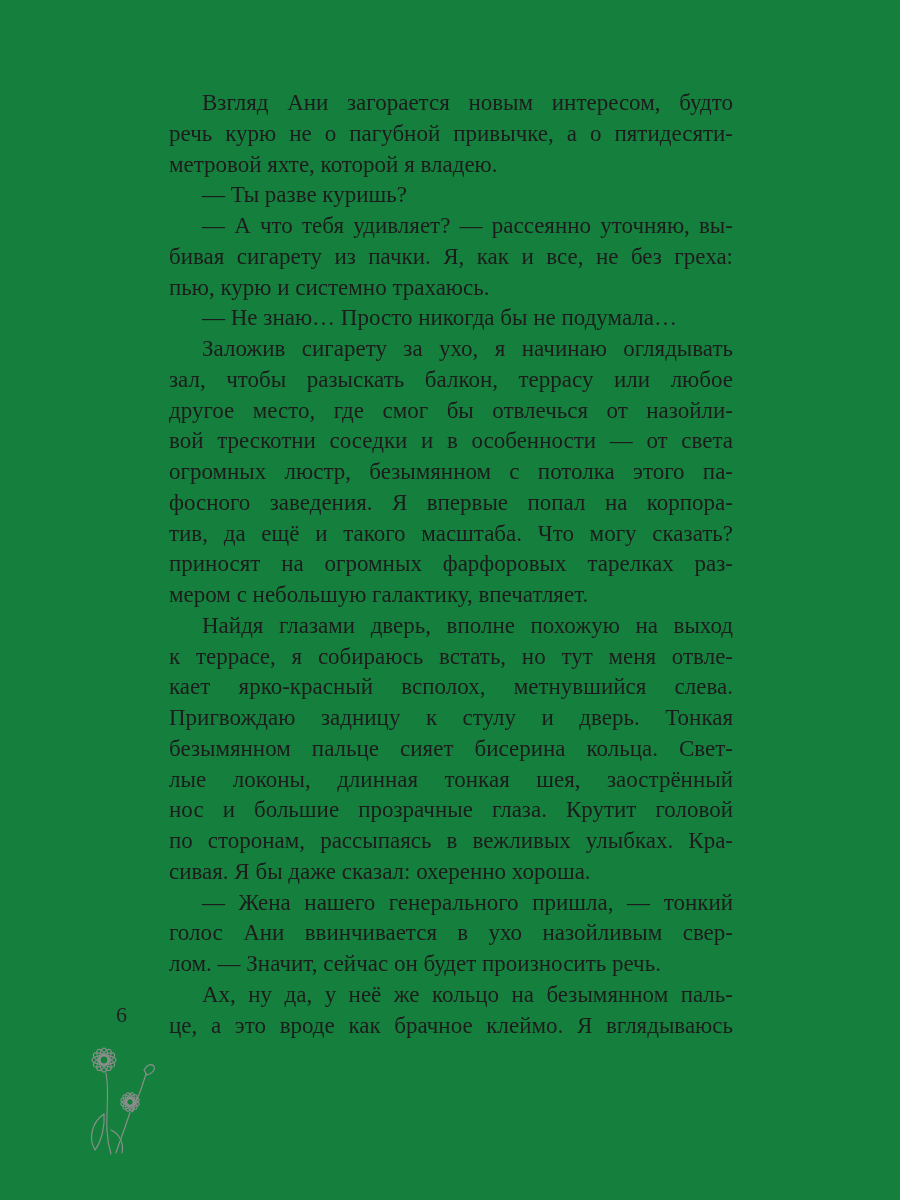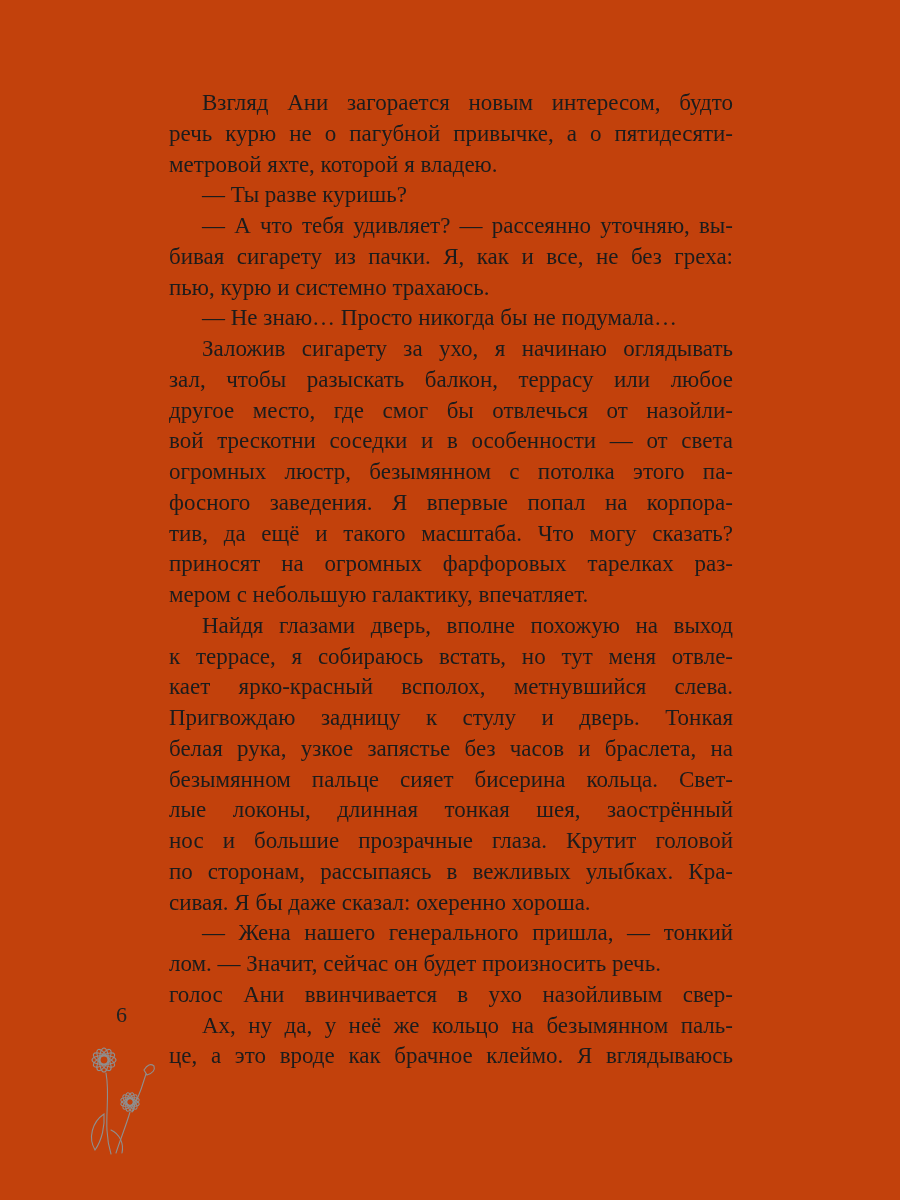--- a/index.html
+++ b/index.html
@@ -11,21 +11,21 @@
     width: 900px;
     height: 1200px;
     position: relative;
     overflow: hidden;
     font-family: "Liberation Serif", serif;
     color: #1c1c1c;
   }
   .book-page {
     position: absolute;
     inset: 0;
-    background: #c2410c;
+    background: #15803d;
   }
   .text-column {
     position: absolute;
     left: 169px;
     top: 88px;
     width: 564px;
     font-size: 23px;
     line-height: 30.75px;
     overflow: hidden;
   }
@@ -91,31 +91,30 @@
         <div class="line">фосного заведения. Я впервые попал на корпора-</div>
         <div class="line">тив, да ещё и такого масштаба. Что могу сказать?</div>
         <div class="line">приносят на огромных фарфоровых тарелках раз-</div>
         <div class="line last">мером с небольшую галактику, впечатляет.</div>
       </div>
       <div class="paragraph">
         <div class="line first">Найдя глазами дверь, вполне похожую на выход</div>
         <div class="line">к террасе, я собираюсь встать, но тут меня отвле-</div>
         <div class="line">кает ярко-красный всполох, метнувшийся слева.</div>
         <div class="line">Пригвождаю задницу к стулу и дверь. Тонкая</div>
-        <div class="line">белая рука, узкое запястье без часов и браслета, на</div>
         <div class="line">безымянном пальце сияет бисерина кольца. Свет-</div>
         <div class="line">лые локоны, длинная тонкая шея, заострённый</div>
         <div class="line">нос и большие прозрачные глаза. Крутит головой</div>
         <div class="line">по сторонам, рассыпаясь в вежливых улыбках. Кра-</div>
         <div class="line last">сивая. Я бы даже сказал: охеренно хороша.</div>
       </div>
       <div class="paragraph">
         <div class="line first">— Жена нашего генерального пришла, — тонкий</div>
+        <div class="line">голос Ани ввинчивается в ухо назойливым свер-</div>
         <div class="line last">лом. — Значит, сейчас он будет произносить речь.</div>
-        <div class="line">голос Ани ввинчивается в ухо назойливым свер-</div>
       </div>
       <div class="paragraph">
         <div class="line first">Ах, ну да, у неё же кольцо на безымянном паль-</div>
         <div class="line">це, а это вроде как брачное клеймо. Я вглядываюсь</div>
       </div>
     </div>
 
   <div class="page-number">6</div>
 
   <svg class="flower" viewBox="0 0 90 120" xmlns="http://www.w3.org/2000/svg">

